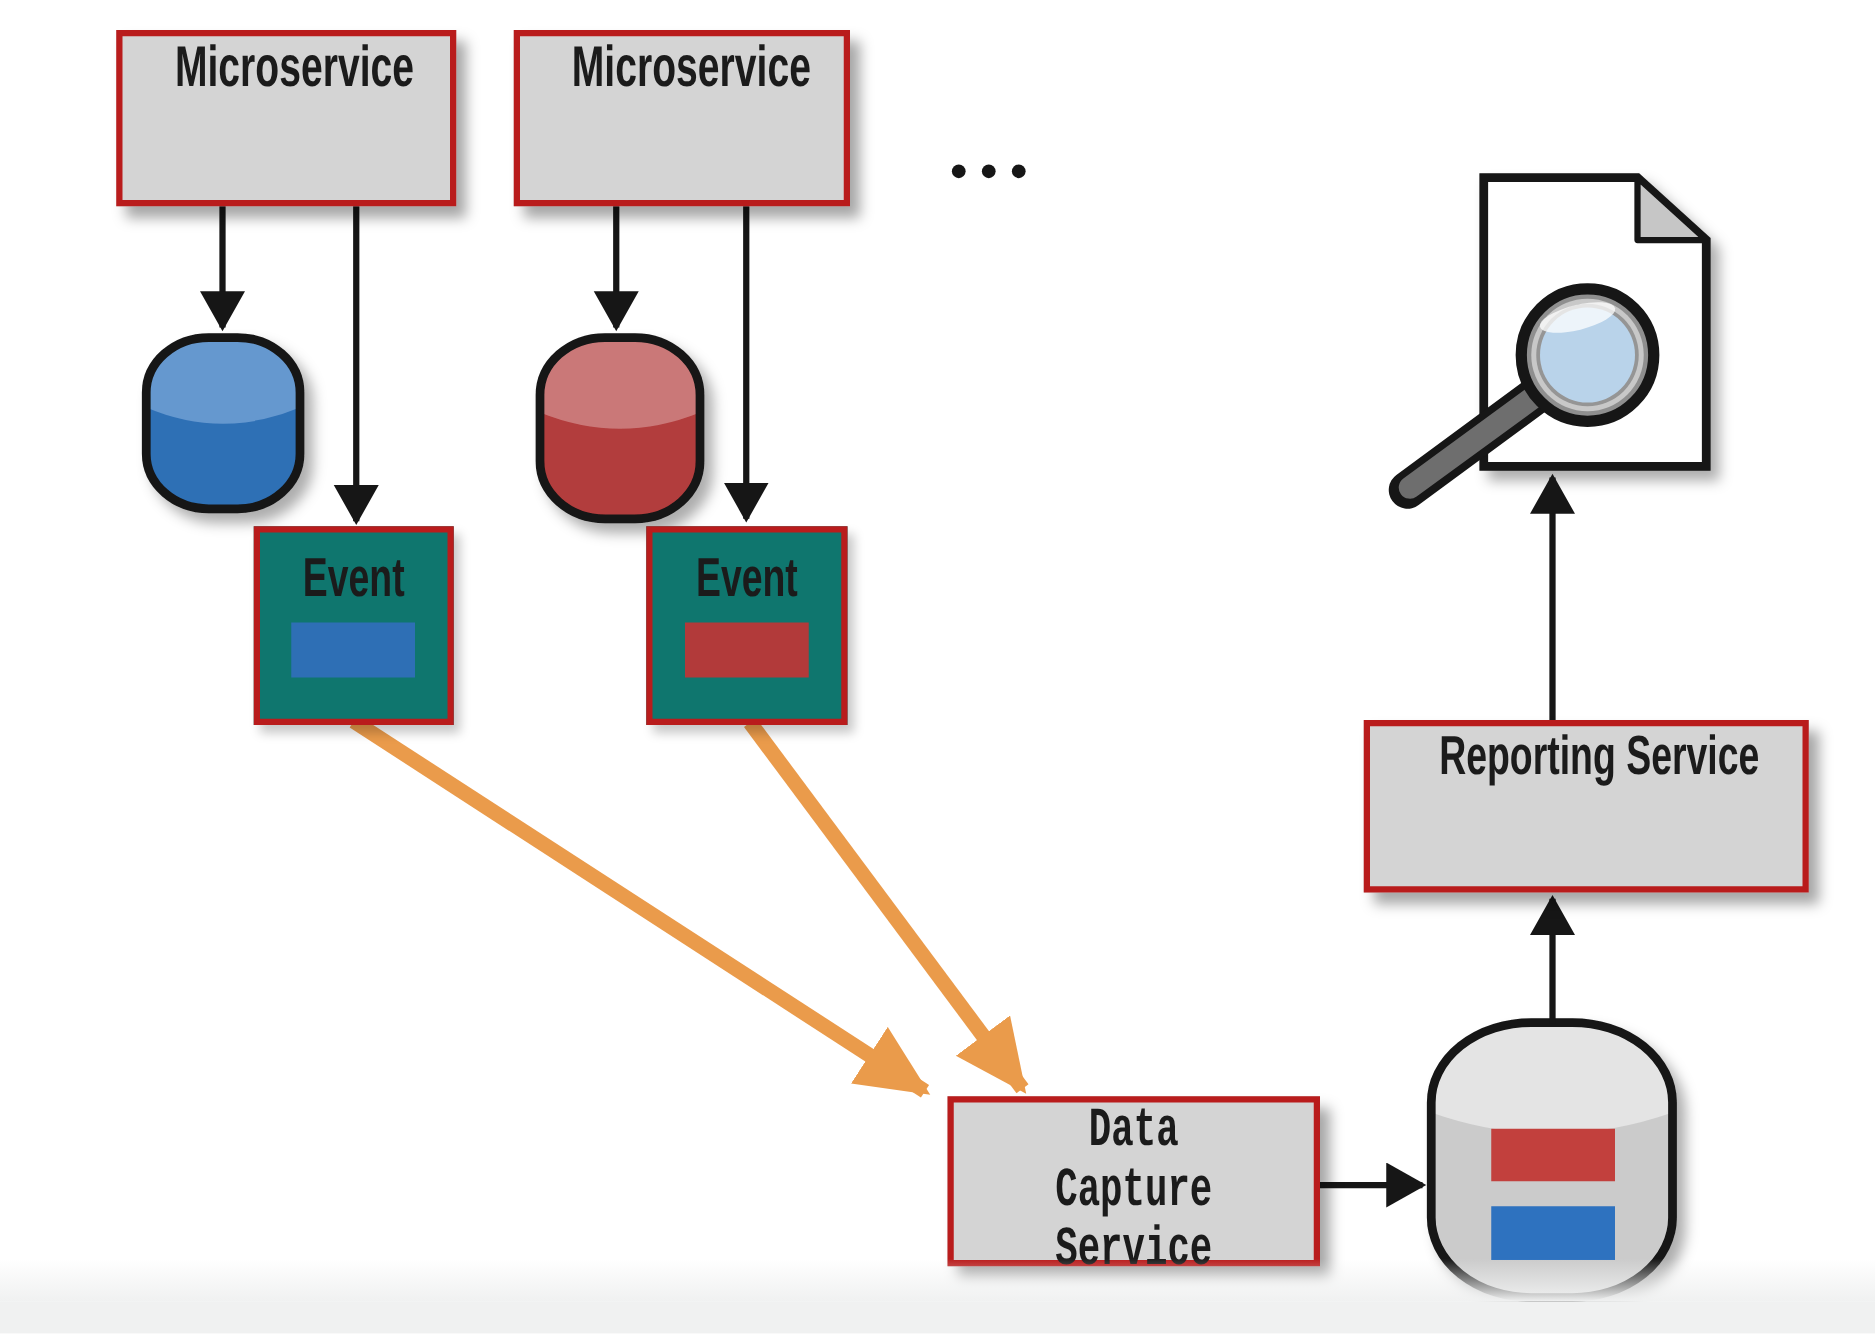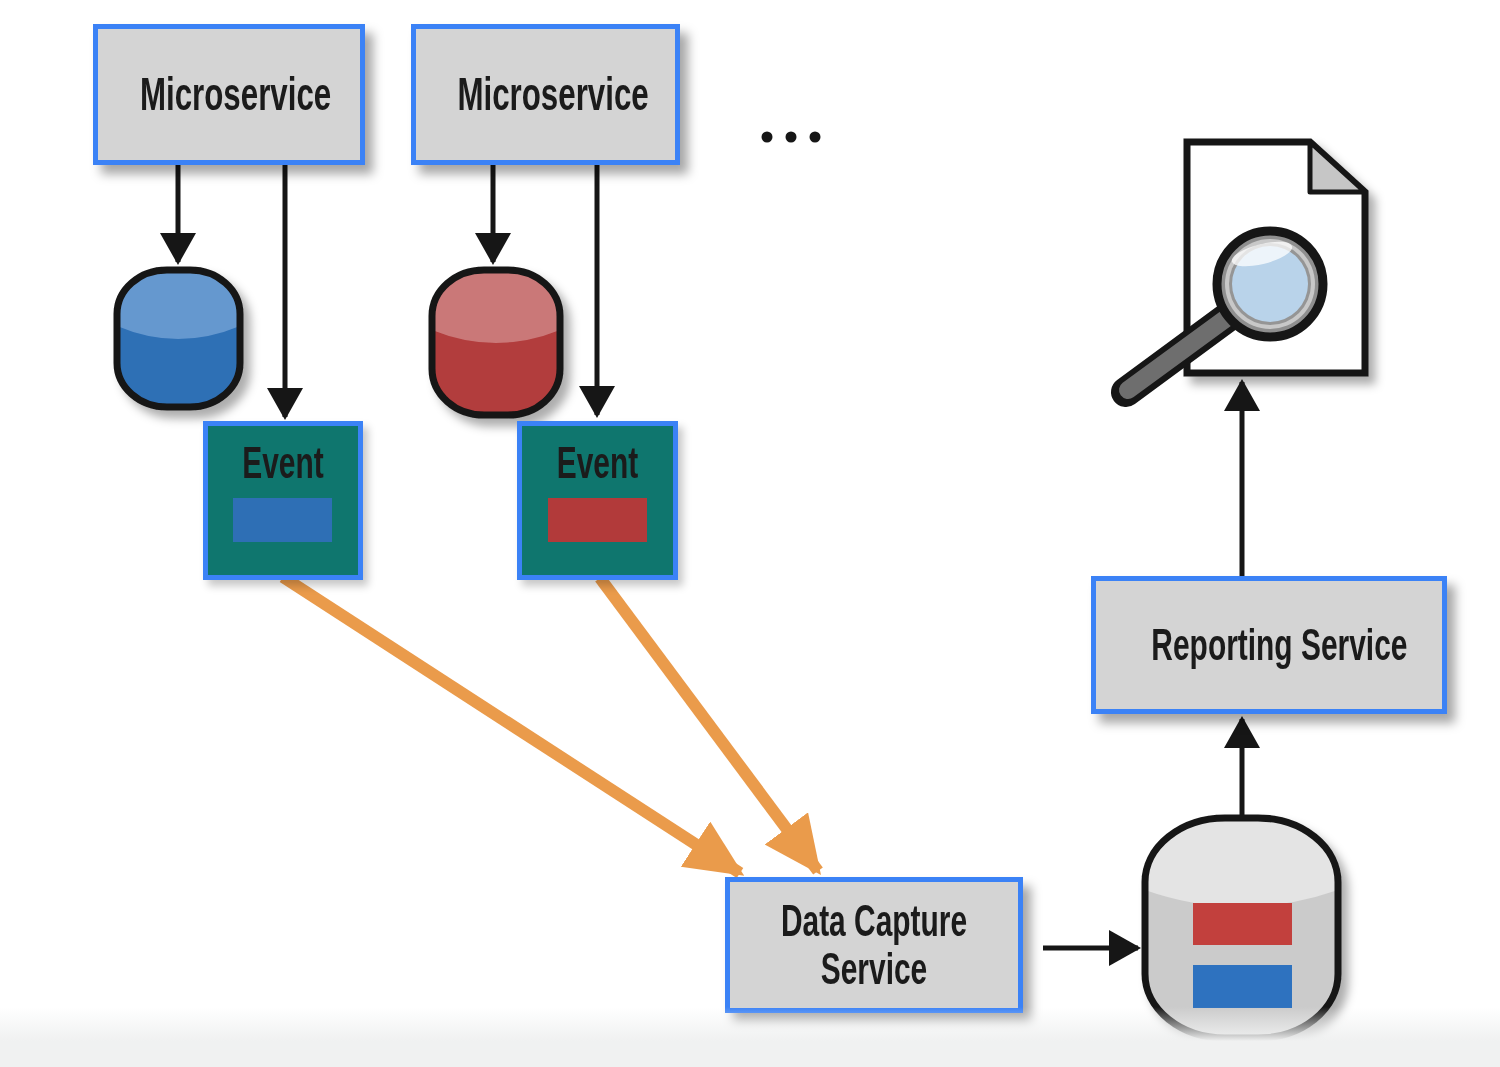--- a/index.html
+++ b/index.html
@@ -3,42 +3,42 @@
 <meta charset="utf-8">
 <style>
   html,body{margin:0;padding:0;background:#fff;}
   .stage{
     position:relative;width:1500px;height:1067px;overflow:hidden;
     background:#ffffff;font-family:"Liberation Sans",sans-serif;color:#1a1a1a;
   }
   .layer{position:absolute;inset:0;width:1500px;height:1067px;pointer-events:none;}
   
   .nbox{
-    position:absolute;box-sizing:border-box;border:5px solid #3b82f6;
-    display:flex;align-items:center;justify-content:center;
+    position:absolute;box-sizing:border-box;border:5px solid #b91c1c;
+    display:flex;justify-content:center;
   }
   .gray{background:#d4d4d4;box-shadow:8px 9px 10px rgba(0,0,0,0.35);}
   .white{background:#0f766e;box-shadow:5px 6px 8px rgba(0,0,0,0.22);}
   .lbl{
     display:inline-block;width:100%;text-align:center;
     font-weight:bold;color:#1b1b1b;
     transform:scaleX(0.68);transform-origin:center;
     line-height:1.08;
   }
   .one{white-space:nowrap;}
   .ms .lbl{font-size:46px;}
   .evt .lbl{position:absolute;left:0;top:13px;font-size:44px;}
   .dcs .lbl{font-size:44px;}
   .rs  .lbl{font-size:44px;}
   
   .ms1{left:93px;top:24px;width:272px;height:141px;}
   .ms2{left:411px;top:24px;width:269px;height:141px;}
   .ev1{left:203px;top:421px;width:160px;height:159px;}
   .ev2{left:517px;top:421px;width:161px;height:159px;}
-  .dcs{left:725px;top:877px;width:298px;height:136px;}
+  .dcs{left:758px;top:877px;width:298px;height:136px;font-family:Liberation Mono, monospace;}
   .rs {left:1091px;top:576px;width:356px;height:138px;}
   
   .bar{position:absolute;width:99px;height:44px;}
   .ev1 .bar{left:25px;top:72px;background:#2e6fb5;}
   .ev2 .bar{left:26px;top:72px;background:#b23a3a;}
   
   .footer-fade{position:absolute;left:0;right:0;bottom:26px;height:34px;
     background:linear-gradient(180deg,rgba(240,241,241,0),#f0f1f1);}
   .footer-strip{position:absolute;left:0;right:0;bottom:0;height:26px;background:#f0f1f1;}
 </style>

